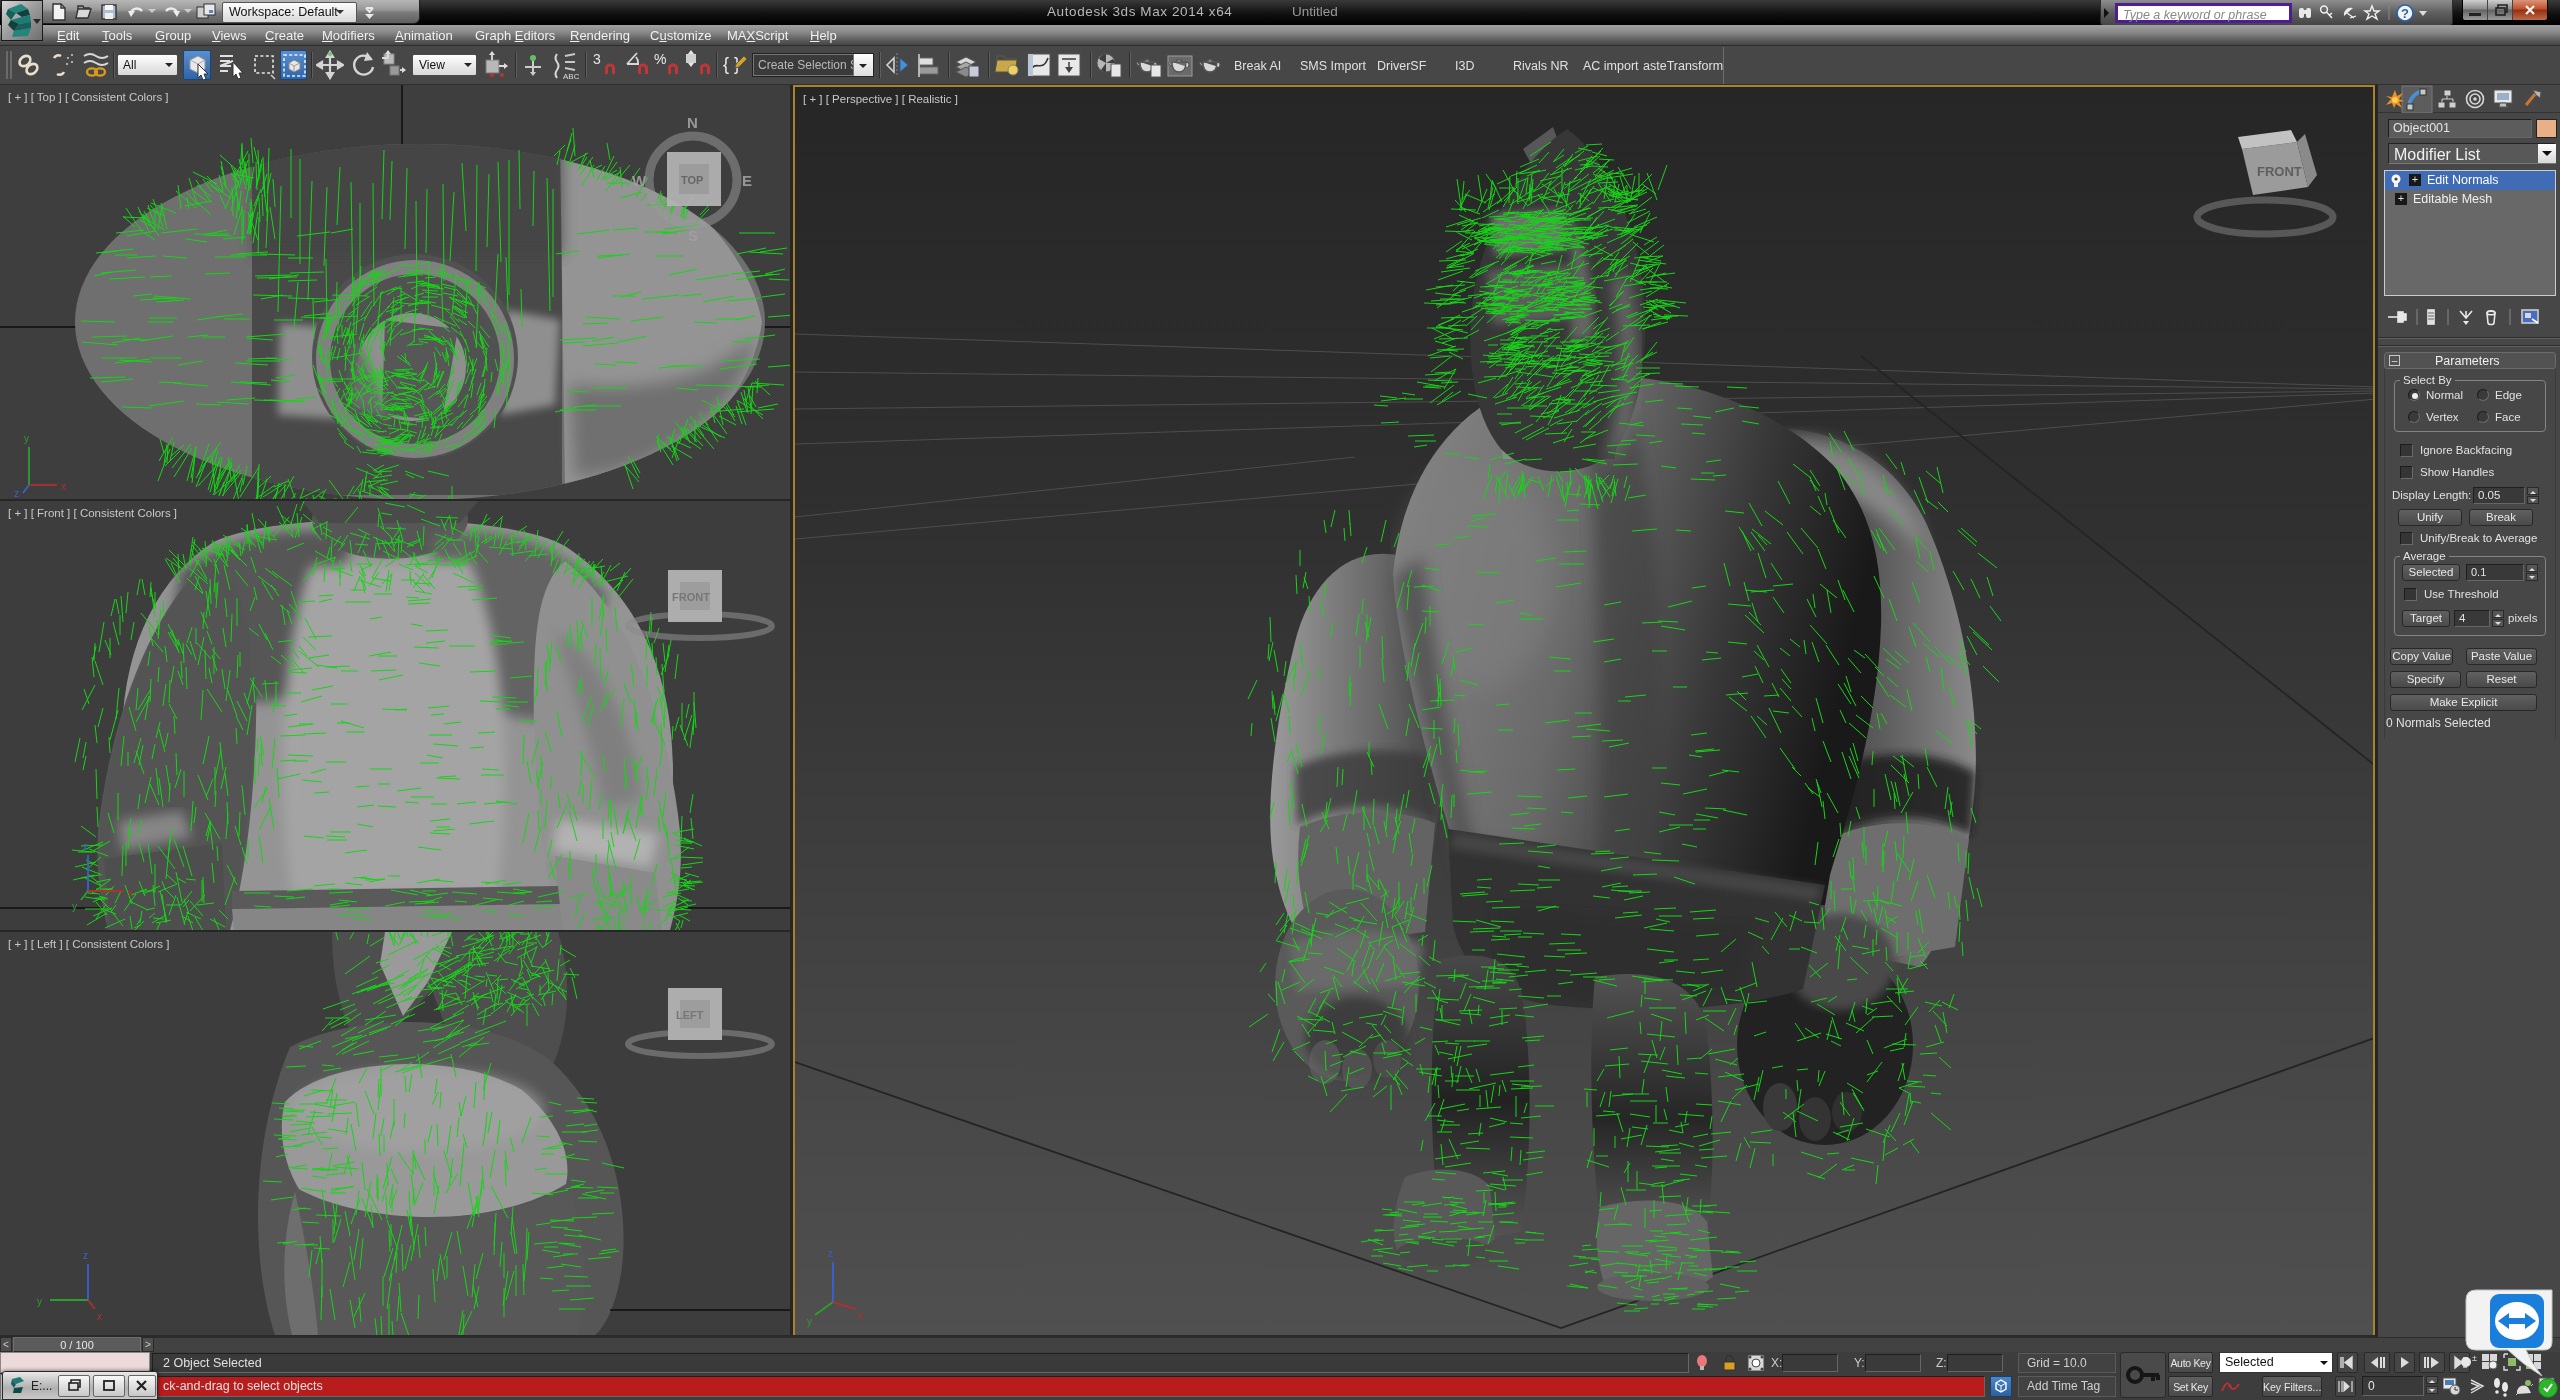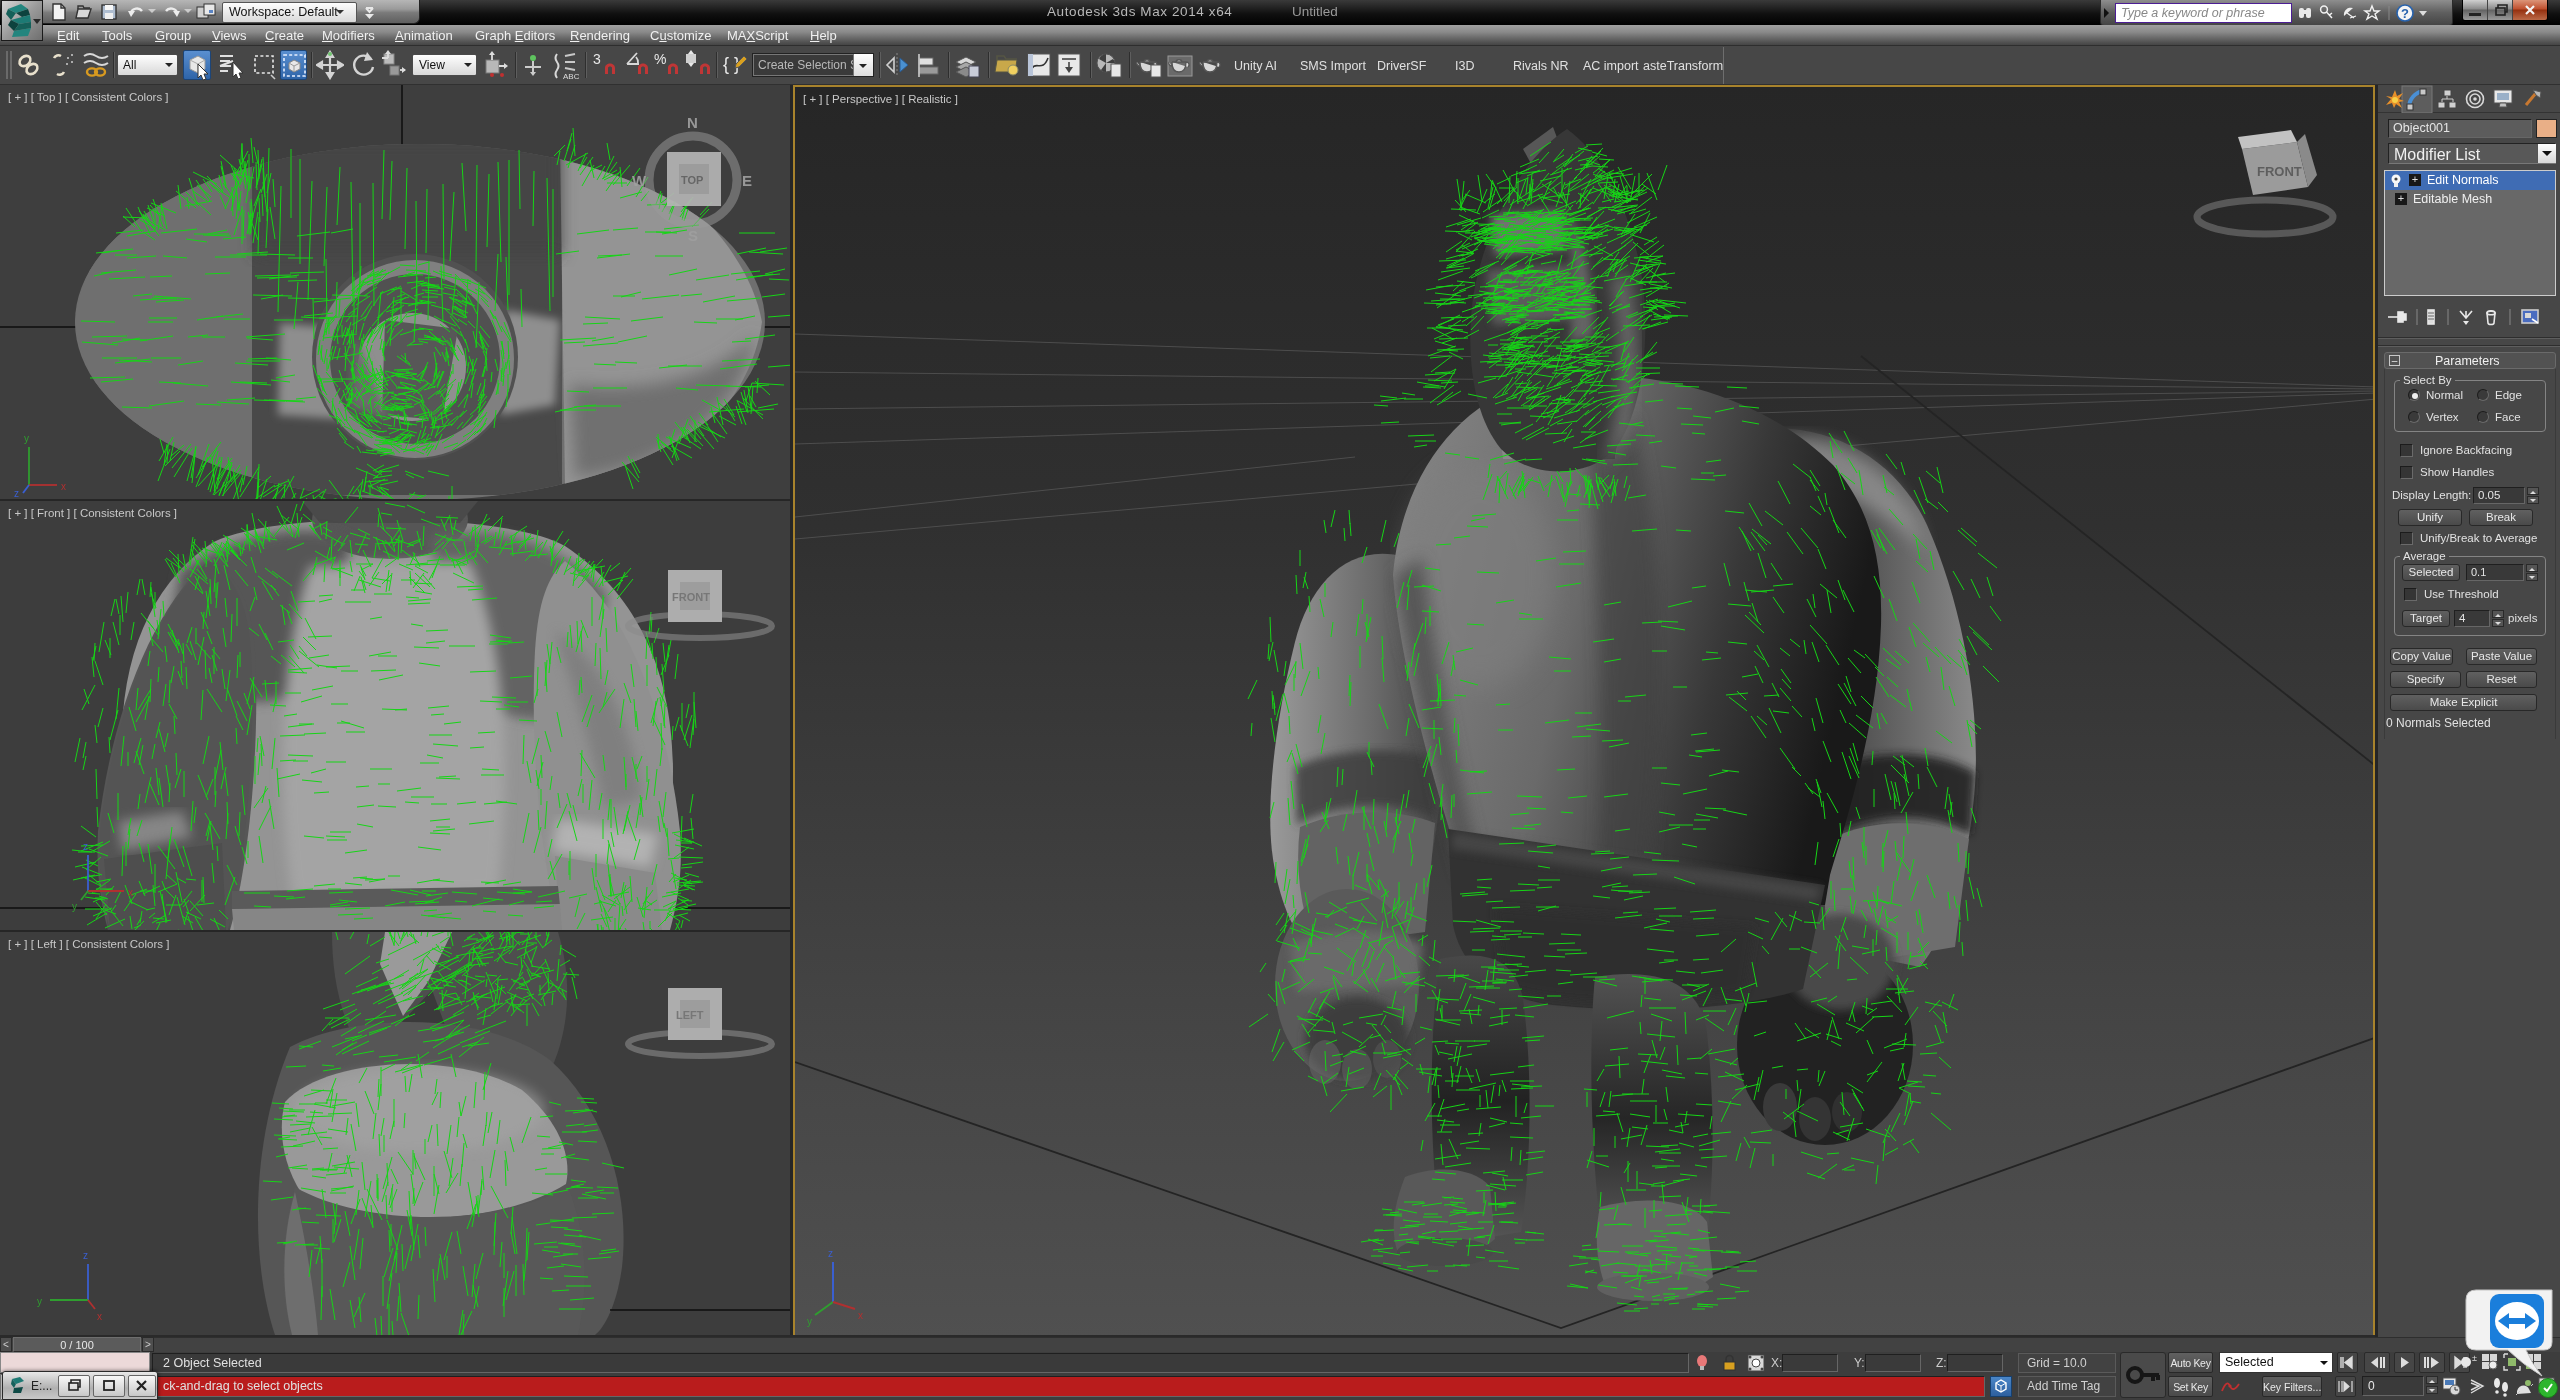--- a/index.html
+++ b/index.html
@@ -66,21 +66,21 @@
 <div class="abs" style="left:222px;top:2px;width:135px;height:21px;background:linear-gradient(#fdfdfd,#d9d9d9);border:1px solid #555;border-radius:2px;color:#111;font-size:12.5px;padding:2px 0 0 6px">Workspace: Default</div>
 <div class="abs" style="left:336px;top:10px;border:4px solid transparent;border-top-color:#333"></div>
 <div class="abs" style="left:362px;top:4px;width:22px;height:17px"><svg width="22" height="17">
       <path d="M4 4 L11 4 M4 4 L7.5 8 L11 4" stroke="#e8e8e8" stroke-width="2" fill="none"></path>
       <path d="M3 10 L12 10 L7.5 15 Z" fill="#e8e8e8"></path>
     </svg></div>
 <div class="abs" style="left:1047px;top:4px;color:#b8b8b8;font-size:13.5px;letter-spacing:0.6px">Autodesk 3ds Max  2014 x64</div>
 <div class="abs" style="left:1292px;top:4px;color:#9a9a9a;font-size:13.5px">Untitled</div>
 <div class="abs" style="left:2100px;top:0;width:353px;height:26px;background:linear-gradient(#8e8e8e,#5f5f5f 50%,#454545);border:1px solid #2a2a2a;border-top:none;border-radius:0 0 4px 4px"></div>
 <div class="abs" style="left:2104px;top:8px;border:5px solid transparent;border-left-color:#111"></div>
-<div class="abs" style="left:2115px;top:3px;width:177px;height:20px;background:#fff;border:1px solid #4c1d95;color:#888;font-style:italic;font-size:12.5px;padding:2px 0 0 5px">Type a keyword or phrase</div>
+<div class="abs" style="left:2115px;top:3px;width:177px;height:20px;background:#fff;border:3px solid #4c1d95;color:#888;font-style:italic;font-size:12.5px;padding:2px 0 0 5px">Type a keyword or phrase</div>
 <div class="abs" style="left:2297px;top:3px;width:130px;height:20px">
 <svg width="130" height="20">
 <g stroke="#f2f2f2" stroke-width="1.5" fill="none">
 <rect x="2" y="5" width="5" height="10" rx="2" fill="#e8e8e8" stroke="none"></rect>
         <rect x="9" y="5" width="5" height="10" rx="2" fill="#e8e8e8" stroke="none"></rect>
         <rect x="6" y="7" width="4" height="4" fill="#e8e8e8" stroke="none"></rect>
 <circle cx="27" cy="6.5" r="3.4"></circle>
         <path d="M29.5 9 L35 15 M32.5 12 L35 10"></path>
 <path d="M47 13 A7 7 0 0 1 56 5 Z" fill="#eee" stroke="none"></path>
         <path d="M50 10 L57 15 M53 15 L59 13" stroke-width="1.3"></path>
@@ -288,21 +288,21 @@
       <path d="M6 16 C4 16 2 14 3 12 M6 12 L20 12 C23 12 24 15 22 17 M6 12 C6 19 8 22 13 22 C18 22 20 19 20 12 M10 12 C10 9 16 9 16 12" fill="#d8d8d8" stroke="#555" stroke-width="1.3"></path>
       <rect x="17" y="15" width="10" height="12" fill="#e8e8e8" stroke="#555"></rect>
     </svg></div>
 <div class="icon" style="left:1166px;top:50px;width:28px;height:30px;border-radius:2px"><svg width="28" height="30">
       <rect x="2" y="6" width="24" height="20" fill="#6a6a6a" stroke="#999"></rect>
       <path d="M6 16 C4 16 2 14 3 12 M6 12 L20 12 C23 12 24 15 22 17 M6 12 C6 19 8 22 13 22 C18 22 20 19 20 12 M10 12 C10 9 16 9 16 12" fill="#d8d8d8" stroke="#555" stroke-width="1.3"></path>
     </svg></div>
 <div class="icon" style="left:1197px;top:50px;width:28px;height:30px;border-radius:2px"><svg width="28" height="30">
       <path d="M6 16 C4 16 2 14 3 12 M6 12 L20 12 C23 12 24 15 22 17 M6 12 C6 19 8 22 13 22 C18 22 20 19 20 12 M10 12 C10 9 16 9 16 12" fill="#d8d8d8" stroke="#555" stroke-width="1.3"></path>
     </svg></div>
-<div class="tbtext" style="left:1234px;top:59px">Unity AI</div>
+<div class="tbtext" style="left:1234px;top:59px">Break AI</div>
 <div class="tbtext" style="left:1300px;top:59px">SMS Import</div>
 <div class="tbtext" style="left:1377px;top:59px">DriverSF</div>
 <div class="tbtext" style="left:1455px;top:59px">I3D</div>
 <div class="tbtext" style="left:1513px;top:59px">Rivals NR</div>
 <div class="tbtext" style="left:1583px;top:59px">AC import</div>
 <div class="tbtext" style="left:1643px;top:59px">asteTransform</div>
 <div class="icon" style="left:1723px;top:47px;width:1px;height:37px;background:#6e6e6e"></div>
 <div class="vp" style="left:0;top:85px;width:790px;height:414px">
     <svg width="790" height="414" viewBox="0 0 790 414" style="position:absolute;left:0;top:0">
       <defs>

